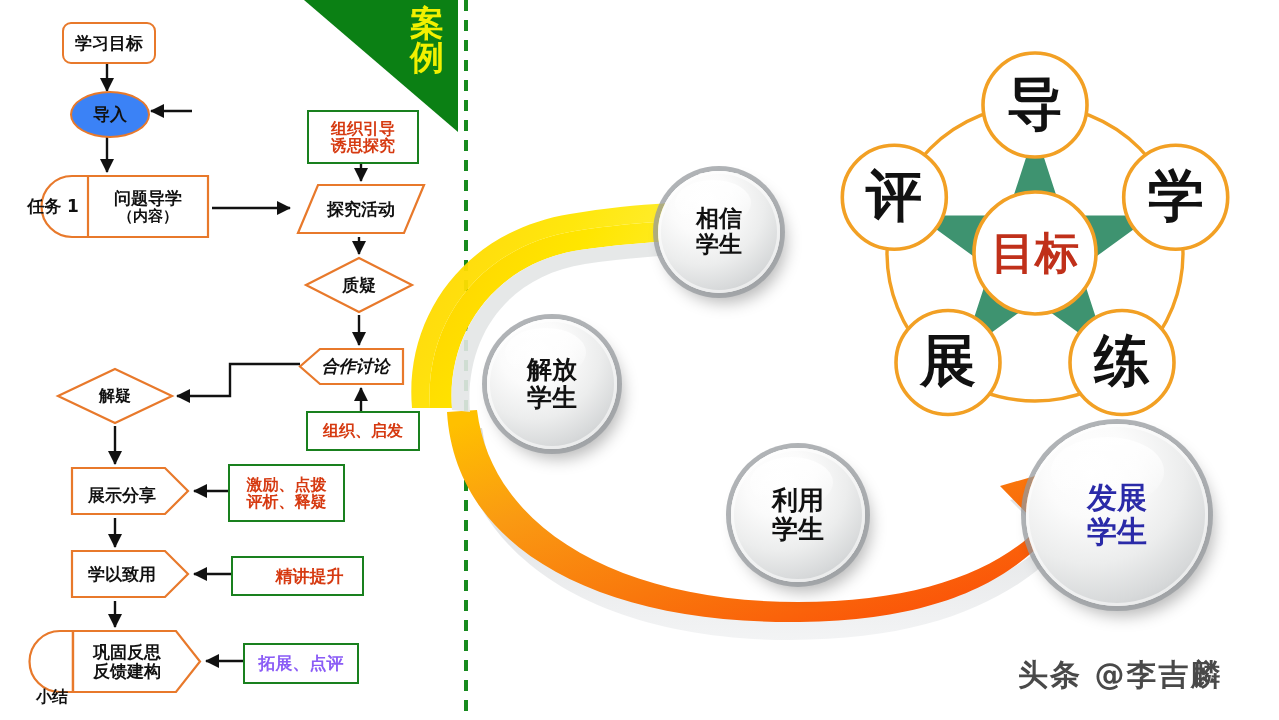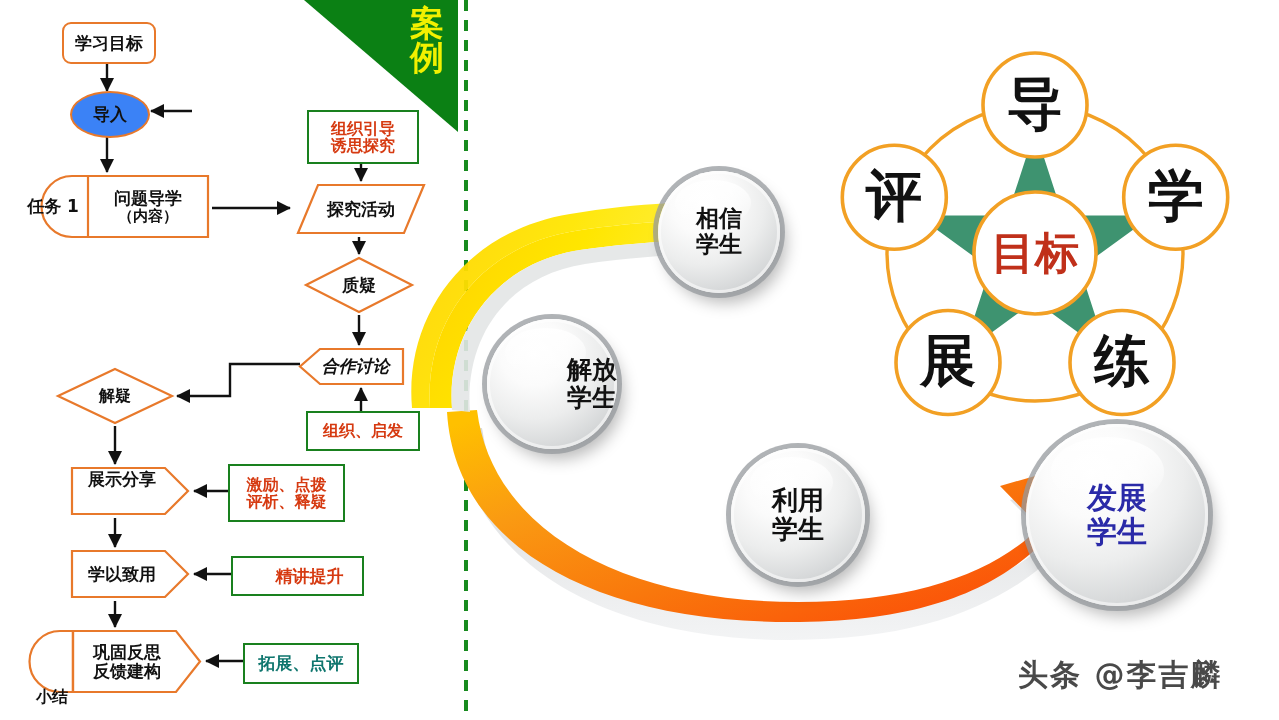--- a/index.html
+++ b/index.html
@@ -208,21 +208,21 @@
         <span class="cn" style="font-size:17px;font-style:italic;">合作讨论</span>
       </div>
   </div>
 
   <div class="abs" style="left:58px;top:369px;width:114px;height:54px;">
     <div class="node-label">
         <span class="cn" style="font-size:16px;">解疑</span>
       </div>
   </div>
 
-  <div class="abs" style="left:72px;top:452px;width:100px;height:54px;">
+  <div class="abs" style="left:72px;top:468px;width:100px;height:54px;">
     <div class="node-label">
         <span class="cn" style="font-size:17px;">展示分享</span>
       </div>
   </div>
 
   <div class="abs" style="left:72px;top:551px;width:100px;height:46px;">
     <div class="node-label">
         <span class="cn" style="font-size:17px;">学以致用</span>
       </div>
   </div>
@@ -255,21 +255,21 @@
   <div class="g-box" style="left:228px;top:464px;width:113px;height:54px;flex-direction:column;">
     <span class="cn" style="font-size:16px;color:#D63A11;">激励、点拨</span>
     <span class="cn" style="font-size:16px;color:#D63A11;">评析、释疑</span>
   </div>
 
   <div class="g-box" style="left:231px;top:556px;width:105px;height:36px;padding-left:24px;">
     <span class="cn" style="font-size:17px;color:#D63A11;">精讲提升</span>
   </div>
 
   <div class="g-box" style="left:243px;top:643px;width:112px;height:37px;">
-    <span class="cn" style="font-size:17px;color:#0f766e;">拓展、点评</span>
+    <span class="cn" style="font-size:17px;color:#8b5cf6;">拓展、点评</span>
   </div>
 
   <svg class="layer" aria-hidden="true">
     <defs>
       <linearGradient id="gradYellow" x1="0" y1="0" x2="1" y2="0.35">
         <stop offset="0%" stop-color="#FFD000"></stop>
         <stop offset="45%" stop-color="#FFE600"></stop>
         <stop offset="100%" stop-color="#FFF24A"></stop>
       </linearGradient>
       <linearGradient id="gradOrange" x1="0.08" y1="0" x2="0.95" y2="0.85">
@@ -339,21 +339,21 @@
     <span>目标</span>
   </div>
 
   <div class="sphere" style="left:658px;top:171px;width:122px;height:122px;">
     <div class="sphere-txt" style="font-size:23px;">
       <div>相信</div>
       <div>学生</div>
     </div>
   </div>
 
-  <div class="sphere" style="left:487px;top:319px;width:130px;height:130px;justify-content:flex-end;">
+  <div class="sphere" style="left:487px;top:319px;width:130px;height:130px;">
     <div class="sphere-txt" style="font-size:25px;">
       <div>解放</div>
       <div>学生</div>
     </div>
   </div>
 
   <div class="sphere" style="left:731px;top:448px;width:134px;height:134px;">
     <div class="sphere-txt" style="font-size:26px;">
       <div>利用</div>
       <div>学生</div>

